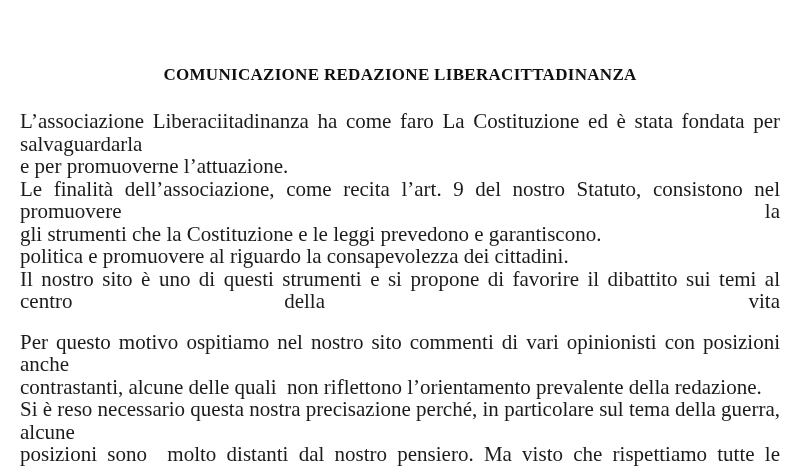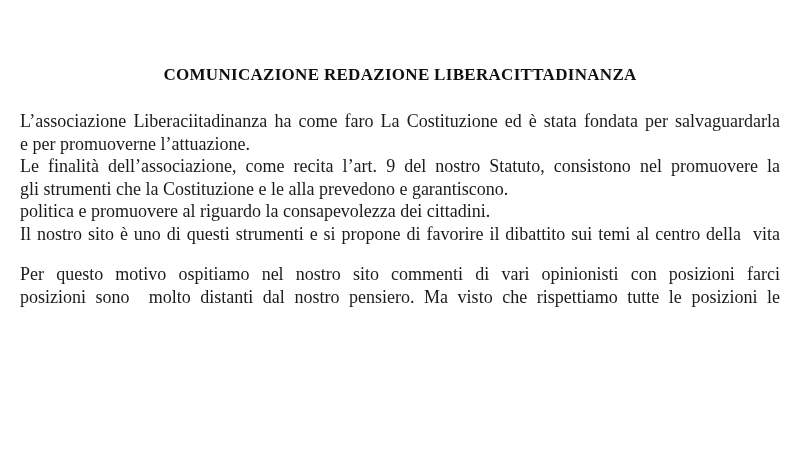--- a/index.html
+++ b/index.html
@@ -25,21 +25,21 @@
     font-weight: bold;
     line-height: 23px;
     letter-spacing: 0.3px;
     color: #101010;
     font-family: "Liberation Serif", "DejaVu Serif", serif;
   }
   .content {
     padding: 24px 20px 0 20px;
   }
   .line {
-    font-size: 18px;
+    font-size: 21px;
     line-height: 22.5px;
     white-space: pre-wrap;
     color: #1b1b1b;
   }
   .line.justify {
     text-align: justify;
     text-align-last: justify;
   }
   .line.plain {
     text-align: center;
@@ -54,26 +54,28 @@
 
 <div class="page">
   <h1 class="title">COMUNICAZIONE REDAZIONE LIBERACITTADINANZA</h1>
   <div class="content">
       <div class="para">
         <div class="line justify">L’associazione Liberaciitadinanza ha come faro La Costituzione ed è stata fondata per salvaguardarla</div>
         <div class="line plain">e per promuoverne l’attuazione.</div>
       </div>
       <div class="para">
         <div class="line justify">Le finalità dell’associazione, come recita l’art. 9 del nostro Statuto, consistono nel promuovere la</div>
-        <div class="line plain">gli strumenti che la Costituzione e le alla prevedono e garantiscono.</div>
+        <div class="line plain">gli strumenti che la Costituzione e le leggi prevedono e garantiscono.</div>
       </div>
       <div class="para">
         <div class="line plain">politica e promuovere al riguardo la consapevolezza dei cittadini.</div>
         <div class="line justify">Il nostro sito è uno di questi strumenti e si propone di favorire il dibattito sui temi al centro della  vita</div>
       </div>
       <div class="para gap">
-        <div class="line justify">Per questo motivo ospitiamo nel nostro sito commenti di vari opinionisti con posizioni farci</div>
+        <div class="line justify">Per questo motivo ospitiamo nel nostro sito commenti di vari opinionisti con posizioni anche</div>
+        <div class="line plain">contrastanti, alcune delle quali  non riflettono l’orientamento prevalente della redazione.</div>
       </div>
       <div class="para">
+        <div class="line justify">Si è reso necessario questa nostra precisazione perché, in particolare sul tema della guerra, alcune</div>
         <div class="line justify">posizioni sono  molto distanti dal nostro pensiero. Ma visto che rispettiamo tutte le posizioni le</div>
       </div>
     </div>
 </div>
 
 </body></html>

